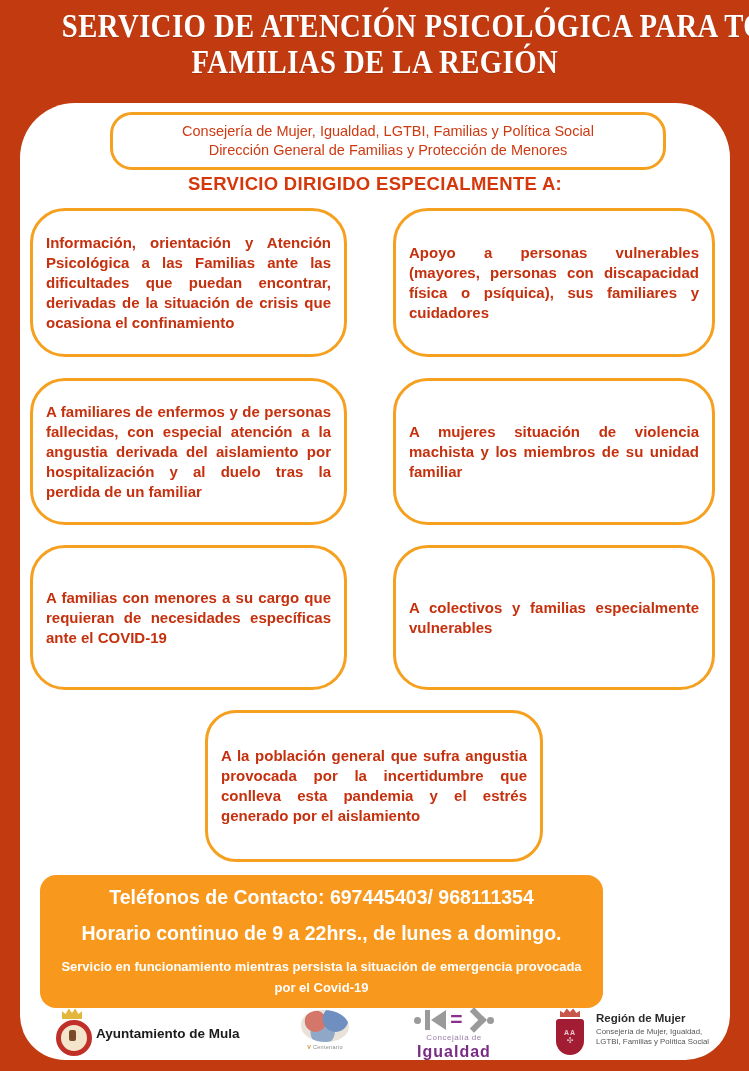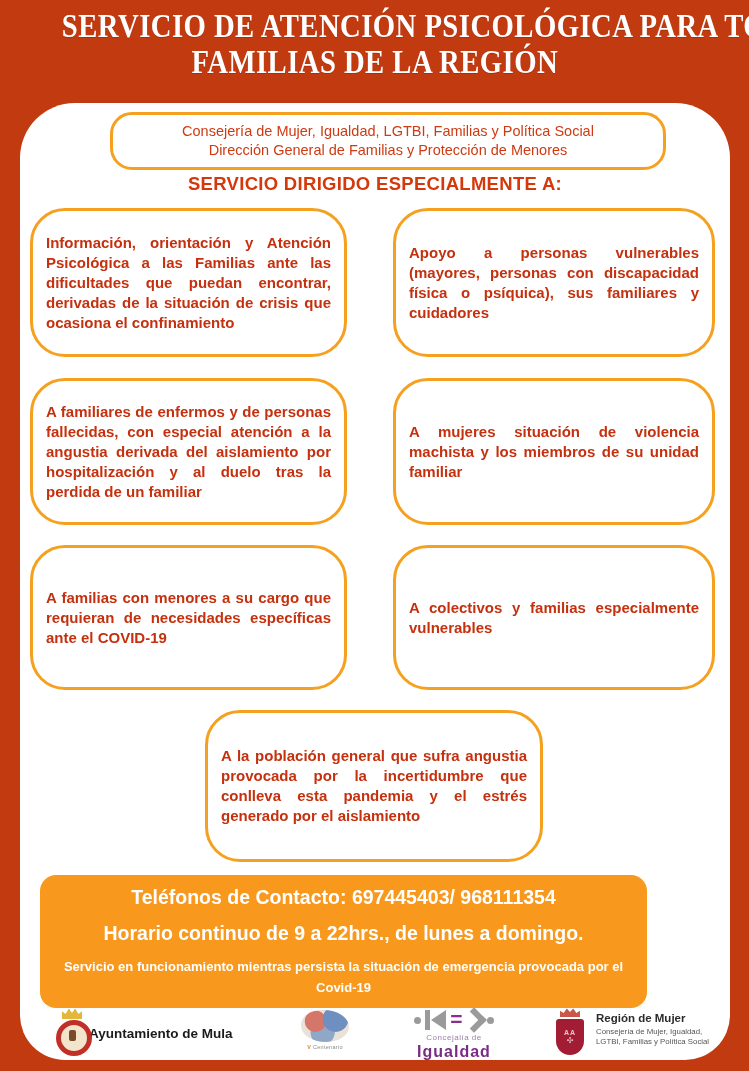--- a/index.html
+++ b/index.html
@@ -61,39 +61,39 @@
     color:#C5310E;font-weight:bold;font-size:15px;line-height:20px;
     text-align:justify;
   }
   .card p{margin:0;width:100%;}
   .card1{left:10px;top:105px;width:317px;height:149px;}
   .card2{left:373px;top:105px;width:322px;height:149px;}
   .card3{left:10px;top:275px;width:317px;height:147px;}
   .card4{left:373px;top:275px;width:322px;height:147px;}
   .card5{left:10px;top:442px;width:317px;height:145px;}
   .card6{left:373px;top:442px;width:322px;height:145px;}
-  .card7{left:185px;top:607px;width:338px;height:152px;}
+  .card7{left:185px;top:607px;width:338px;height:152px;border-radius:31px;}
 
   
   .contact-box{
-    position:absolute;left:20px;top:772px;width:607px;height:133px;
+    position:absolute;left:20px;top:772px;width:563px;height:133px;
     background:#F8981D;border-radius:16px;
     color:#FFFFFF;text-align:center;font-weight:bold;
     display:flex;flex-direction:column;justify-content:center;
     box-sizing:border-box;padding:8px 20px;
   }
   .contact-line1{font-size:19.5px;margin-bottom:13px;}
   .contact-line2{font-size:19.5px;margin-bottom:11px;}
   .contact-line3{font-size:13px;line-height:21px;max-width:610px;margin:0 auto;}
 
   
   .logos{position:absolute;left:0;top:905px;width:710px;height:52px;}
 
   
-  .logo-mula{position:absolute;left:35px;top:0;display:flex;align-items:center;}
+  .logo-mula{position:absolute;left:35px;top:0;display:flex;align-items:center;gap:7px;}
   .mula-crest{width:34px;height:50px;position:relative;}
   .mula-crown{
     position:absolute;left:7px;top:0;width:20px;height:11px;
     background:#E3B63C;
     clip-path:polygon(0 100%,0 30%,18% 55%,34% 5%,50% 45%,66% 5%,82% 55%,100% 30%,100% 100%);
   }
   .mula-ring{
     position:absolute;left:1px;top:12px;width:26px;height:26px;
     border:5px solid #C13028;border-radius:50%;background:#F2E5CC;
   }

